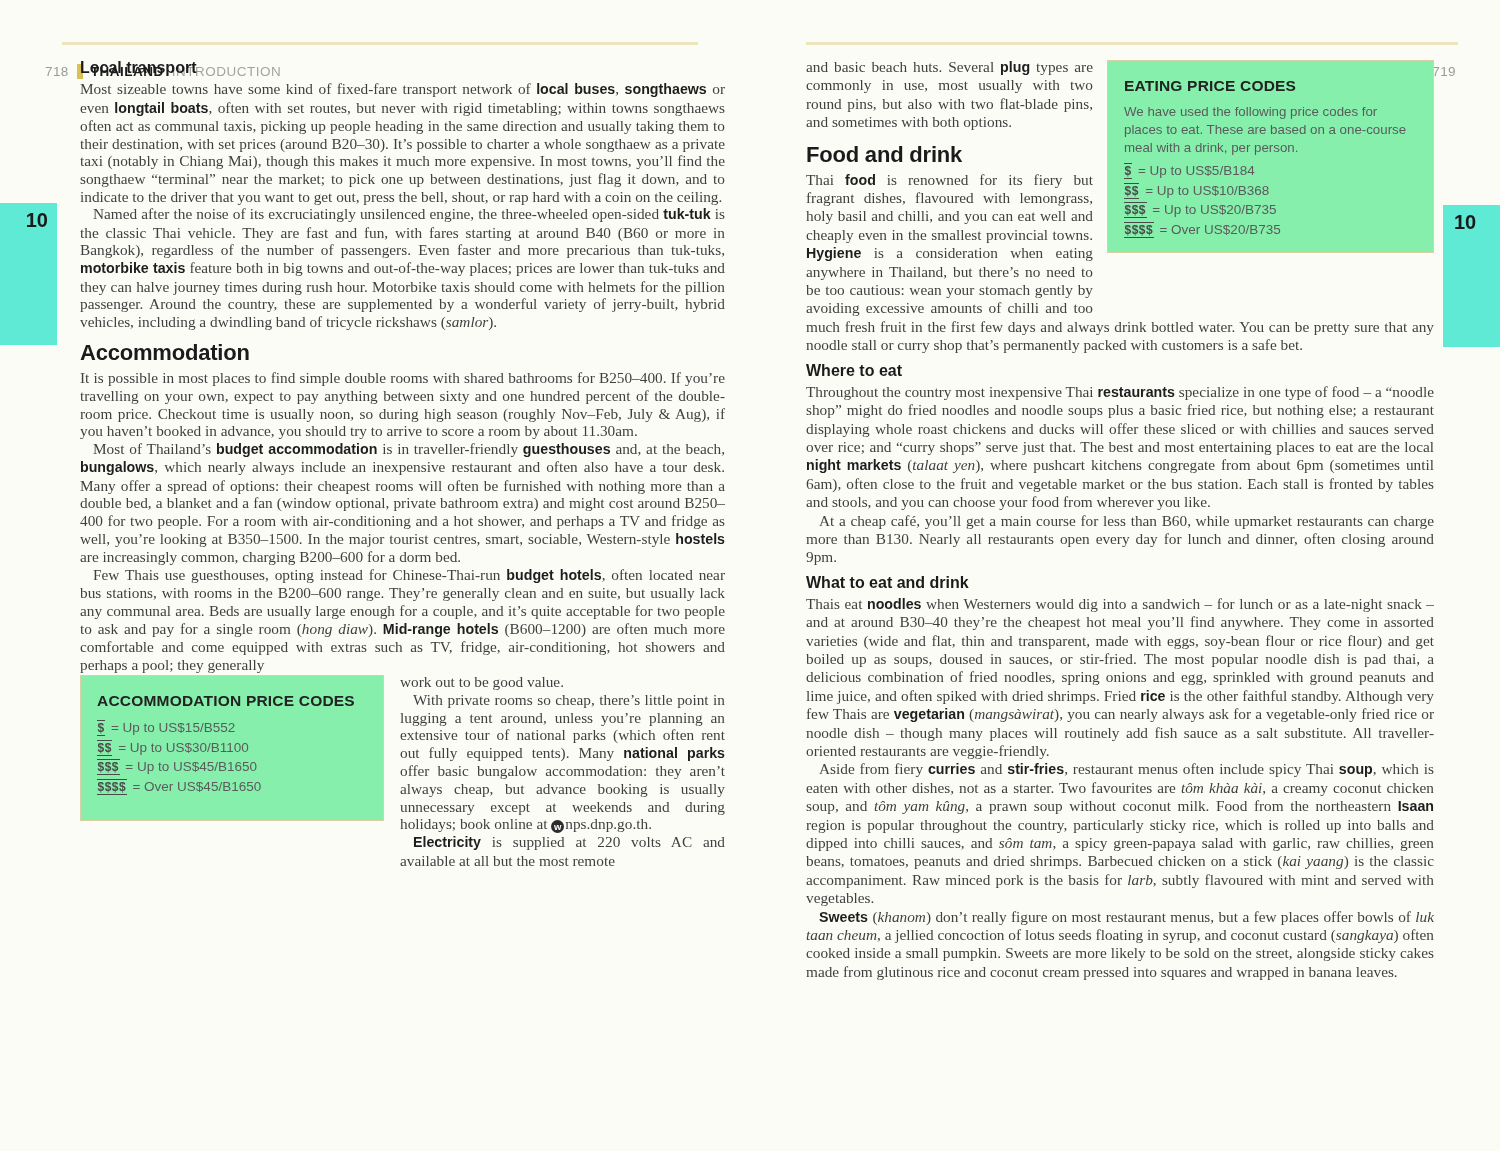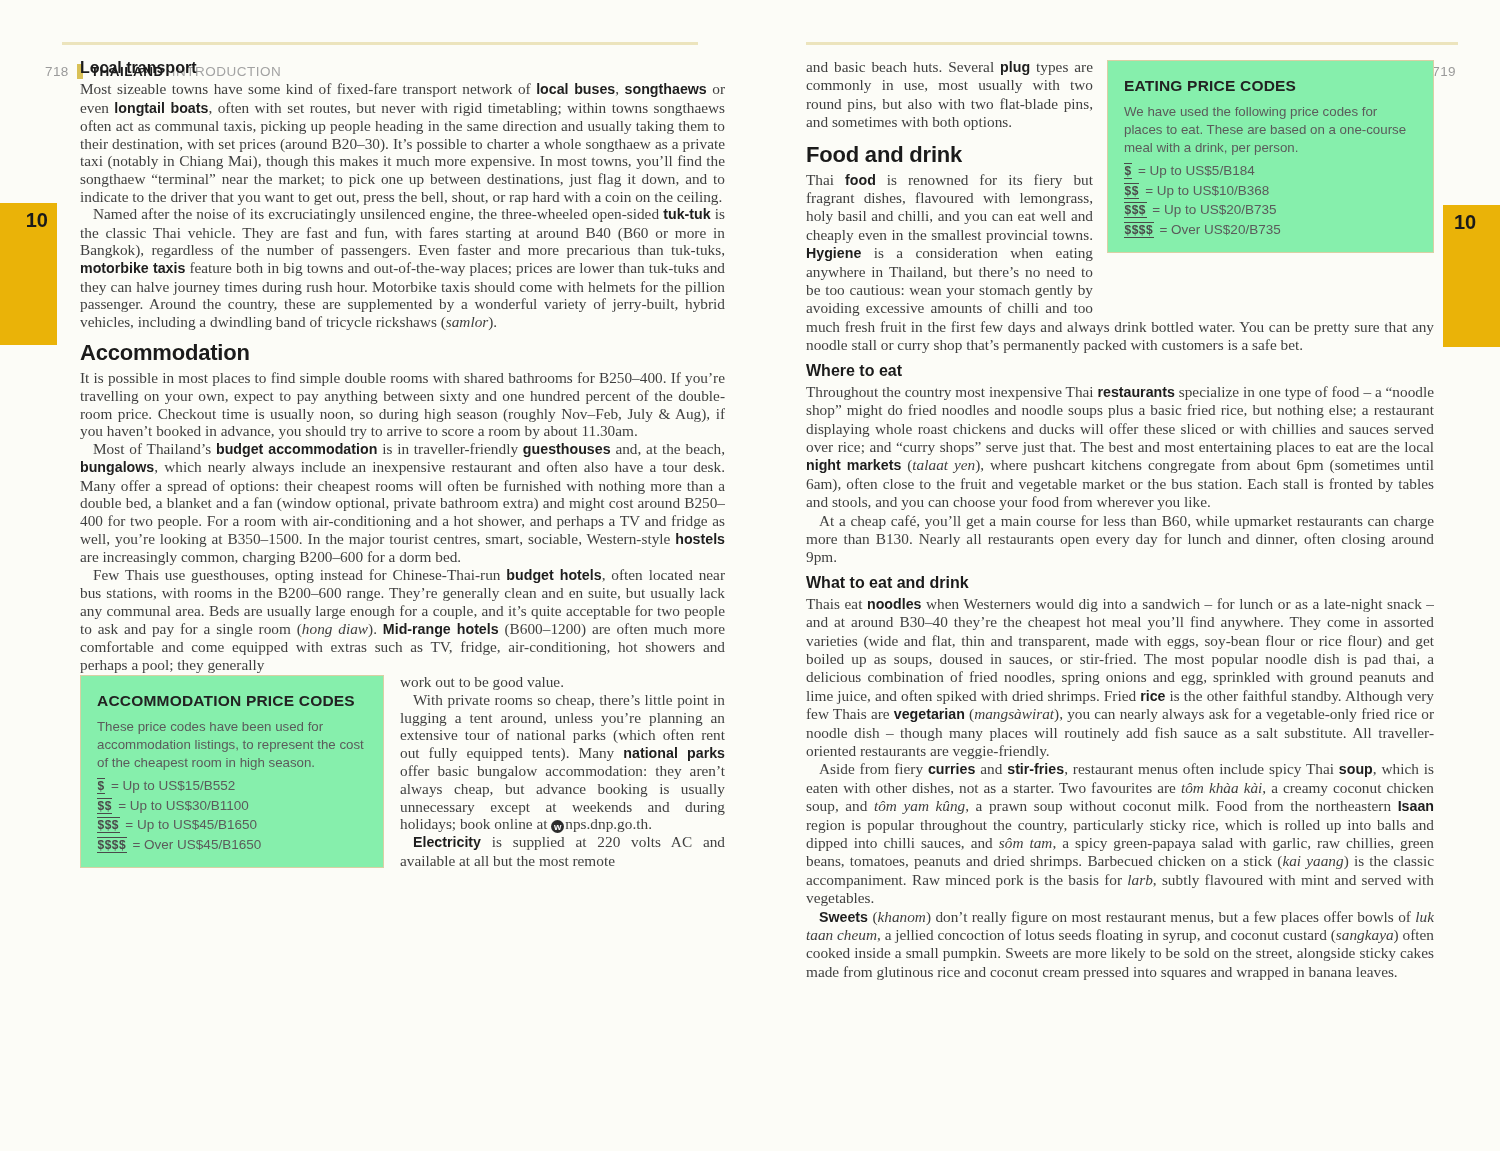--- a/index.html
+++ b/index.html
@@ -11,21 +11,21 @@
   .hdr-left{left:45px;}
   .hdr-right{right:44px;}
   .hnum{color:#9a9a9a;letter-spacing:.4px;}
   .hbar{display:inline-block;width:6px;height:15px;background:#d9c157;}
   .hbold{color:#1c1c1c;font-weight:bold;letter-spacing:.5px;text-align:right;}
   .hlight{color:#a3a3a3;letter-spacing:.5px;}
   .hrule{position:absolute;top:42px;height:3px;background:#ece4bd;}
   .hrule-left{left:62px;width:636px;}
   .hrule-right{left:806px;width:652px;}
   
-  .tab{position:absolute;width:57px;height:142px;background:#eab308;}
+  .tab{position:absolute;width:57px;height:142px;background:#5eead4;}
   .tab-left{left:0;top:203px;}
   .tab-right{left:1443px;top:205px;}
   .tabnum{position:absolute;top:6px;font-family:"Liberation Sans",sans-serif;
           font-weight:bold;font-size:20px;color:#1a1a1a;}
   .tab-left .tabnum{right:9px;}
   .tab-right .tabnum{left:11px;}
   
   .page{position:absolute;top:58px;text-align:justify;font-size:15.3px;}
   .page-left{left:80px;width:645px;line-height:17.6px;height:1093px;overflow:hidden;}
   .page-right{left:806px;width:628px;line-height:18.4px;height:1093px;overflow:hidden;}
@@ -37,21 +37,21 @@
   p{margin:0;}
   p.ind{text-indent:13px;}
   .kw{font-family:"Liberation Sans",sans-serif;font-weight:bold;font-size:.93em;color:#1e1e1e;}
   .it{font-style:italic;}
   .wicon{display:inline-block;width:13px;height:13px;border-radius:50%;background:#2c2c2c;
          color:#fff;font-family:"Liberation Sans",sans-serif;font-weight:bold;font-size:9.5px;
          line-height:13px;text-align:center;text-indent:0;vertical-align:-1px;margin-right:1px;}
   
   .pricebox{background:#86efac;border:1px solid #d9d0a4;font-family:"Liberation Sans",sans-serif;
             color:#5b5b5b;text-align:left;}
-  .box-left{float:left;width:270px;padding:15px 16px 13px;margin:2px 16px 40px 0;}
+  .box-left{float:left;width:270px;padding:15px 16px 24px;margin:2px 16px 40px 0;}
   .box-right{float:right;width:293px;padding:15px 16px 13px;margin:2px 0 58px 14px;}
   .box-title{font-weight:bold;font-size:15.5px;line-height:19px;color:#222;
              margin-bottom:8px;letter-spacing:.2px;text-indent:0;}
   .box-intro{font-size:13.3px;line-height:18px;margin-bottom:4px;text-indent:0;}
   .code-line{font-size:13.5px;line-height:19.5px;text-indent:0;}
   .code-sym{display:inline-block;border-top:1.5px solid #4a4a4a;border-bottom:1.5px solid #4a4a4a;
             font-weight:bold;color:#4a4a4a;font-size:12px;line-height:14px;letter-spacing:.5px;
             padding:0 .5px;margin-right:2px;}
 </style>
 </head>
@@ -87,21 +87,20 @@
     <p><span>Most sizeable towns have some kind of fixed-fare transport network of </span><span class="kw">local buses</span><span>, </span><span class="kw">songthaews</span><span> or even </span><span class="kw">longtail boats</span><span>, often with set routes, but never with rigid timetabling; within towns songthaews often act as communal taxis, picking up people heading in the same direction and usually taking them to their destination, with set prices (around B20–30). It’s possible to charter a whole songthaew as a private taxi (notably in Chiang Mai), though this makes it much more expensive. In most towns, you’ll find the songthaew “terminal” near the market; to pick one up between destinations, just flag it down, and to indicate to the driver that you want to get out, press the bell, shout, or rap hard with a coin on the ceiling.</span></p>
     <p class="ind"><span>Named after the noise of its excruciatingly unsilenced engine, the three-wheeled open-sided </span><span class="kw">tuk-tuk</span><span> is the classic Thai vehicle. They are fast and fun, with fares starting at around B40 (B60 or more in Bangkok), regardless of the number of passengers. Even faster and more precarious than tuk-tuks, </span><span class="kw">motorbike taxis</span><span> feature both in big towns and out-of-the-way places; prices are lower than tuk-tuks and they can halve journey times during rush hour. Motorbike taxis should come with helmets for the pillion passenger. Around the country, these are supplemented by a wonderful variety of jerry-built, hybrid vehicles, including a dwindling band of tricycle rickshaws (</span><span class="it">samlor</span><span>).</span></p>
 
     <h1 class="sec">Accommodation</h1>
     <p><span>It is possible in most places to find simple double rooms with shared bathrooms for B250–400. If you’re travelling on your own, expect to pay anything between sixty and one hundred percent of the double-room price. Checkout time is usually noon, so during high season (roughly Nov–Feb, July &amp; Aug), if you haven’t booked in advance, you should try to arrive to score a room by about 11.30am.</span></p>
     <p class="ind"><span>Most of Thailand’s </span><span class="kw">budget accommodation</span><span> is in traveller-friendly </span><span class="kw">guesthouses</span><span> and, at the beach, </span><span class="kw">bungalows</span><span>, which nearly always include an inexpensive restaurant and often also have a tour desk. Many offer a spread of options: their cheapest rooms will often be furnished with nothing more than a double bed, a blanket and a fan (window optional, private bathroom extra) and might cost around B250–400 for two people. For a room with air-conditioning and a hot shower, and perhaps a TV and fridge as well, you’re looking at B350–1500. In the major tourist centres, smart, sociable, Western-style </span><span class="kw">hostels</span><span> are increasingly common, charging B200–600 for a dorm bed.</span></p>
     <p class="ind"><span>Few Thais use guesthouses, opting instead for Chinese-Thai-run </span><span class="kw">budget hotels</span><span>, often located near bus stations, with rooms in the B200–600 range. They’re generally clean and en suite, but usually lack any communal area. Beds are usually large enough for a couple, and it’s quite acceptable for two people to ask and pay for a single room (</span><span class="it">hong diaw</span><span>). </span><span class="kw">Mid-range hotels</span><span> (B600–1200) are often much more comfortable and come equipped with extras such as TV, fridge, air-conditioning, hot showers and perhaps a pool; they generally</span></p>
 
     <aside class="pricebox box-left">
       <div class="box-title">ACCOMMODATION PRICE CODES</div>
-      <p class="box-intro">These price codes have been used for accommodation listings, to represent the cost of the cheapest room in high season.</p>
       <div class="code-line">
         <span class="code-sym">$</span>
         <span>= Up to US$15/B552</span>
       </div>
       <div class="code-line">
         <span class="code-sym">$$</span>
         <span>= Up to US$30/B1100</span>
       </div>
       <div class="code-line">
         <span class="code-sym">$$$</span>

